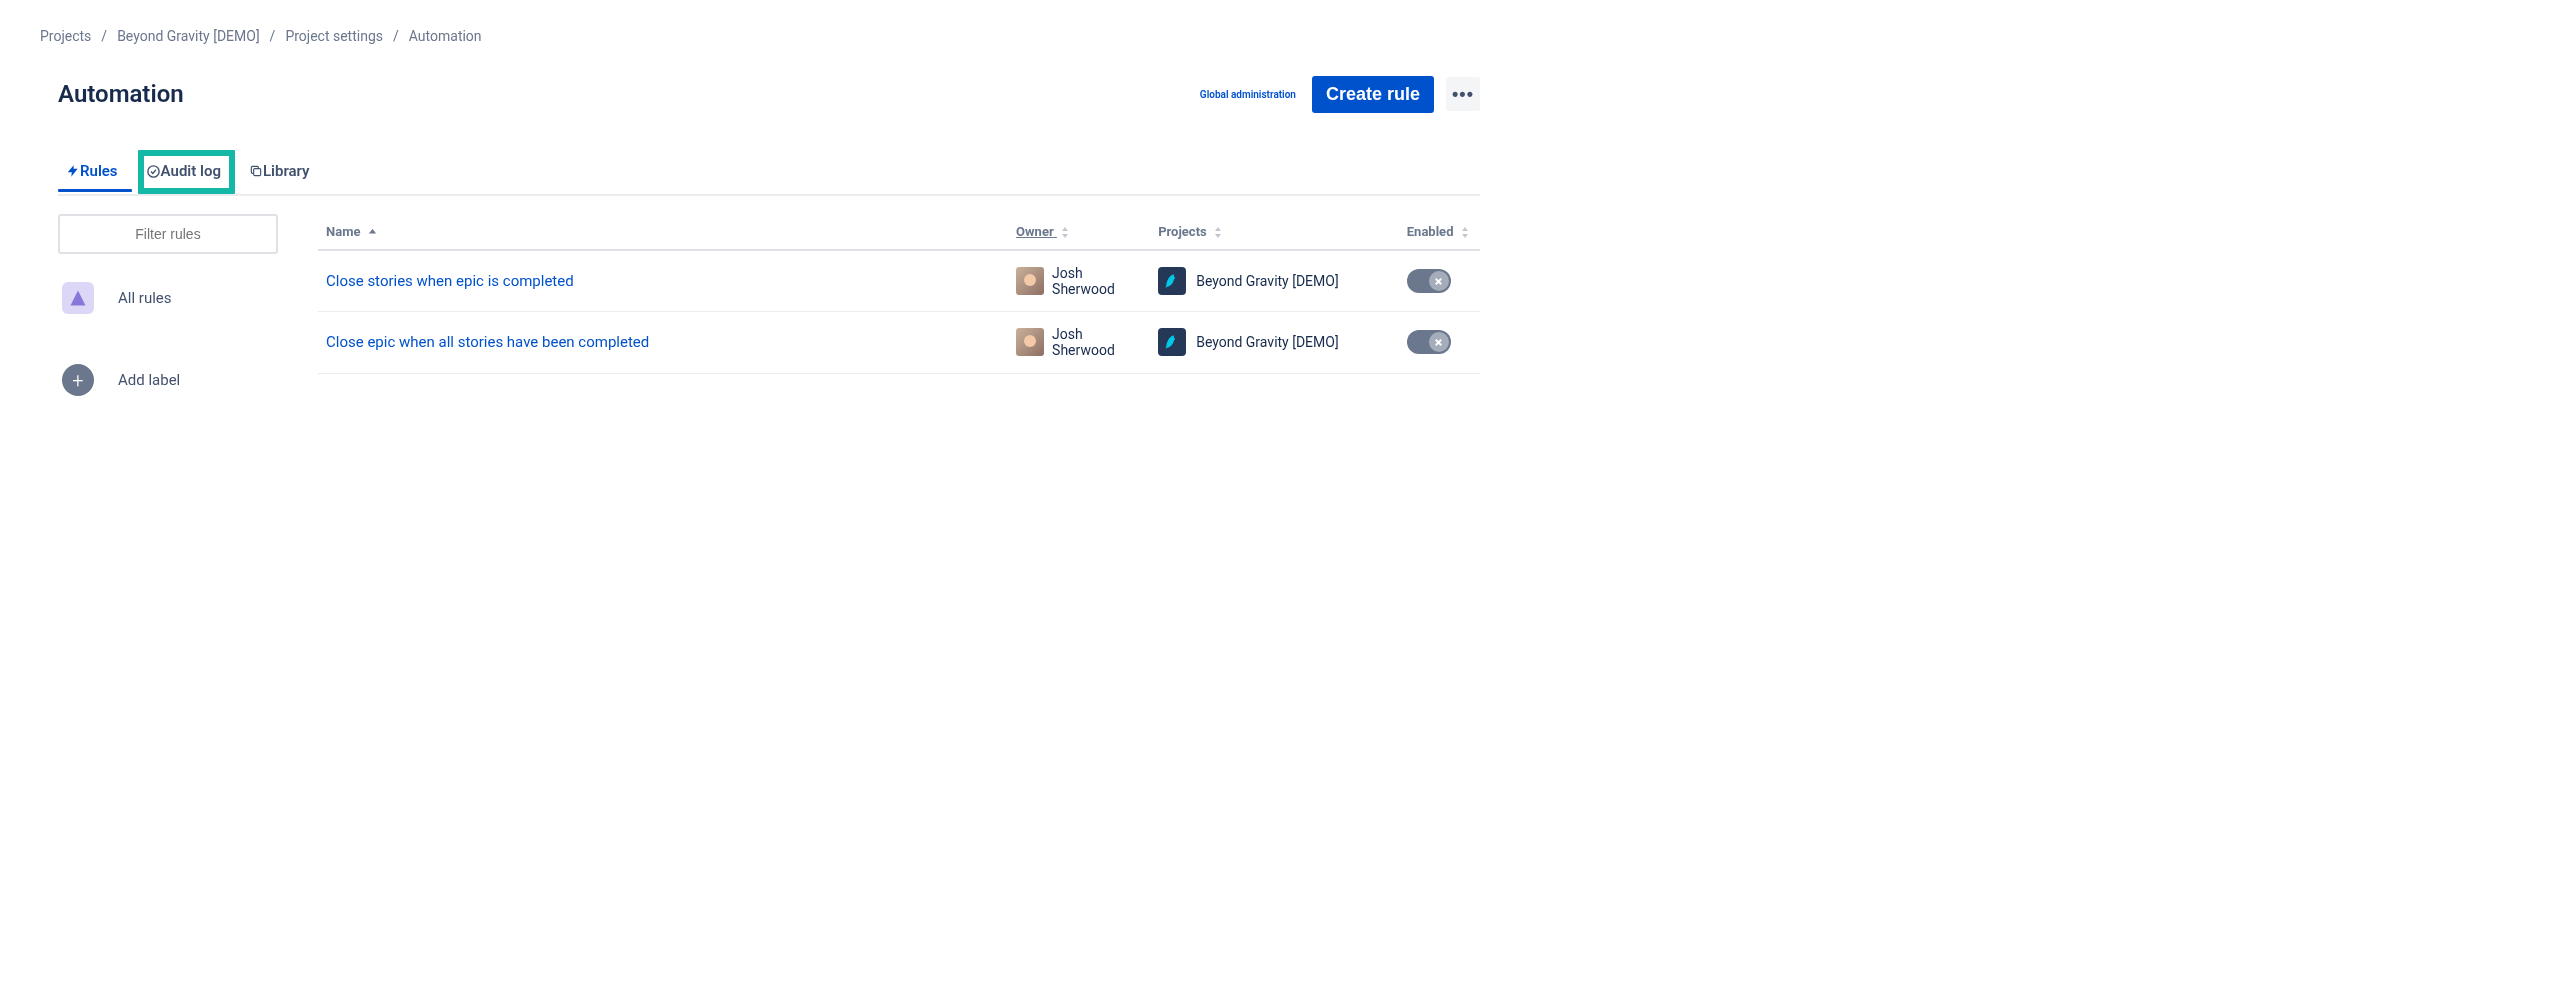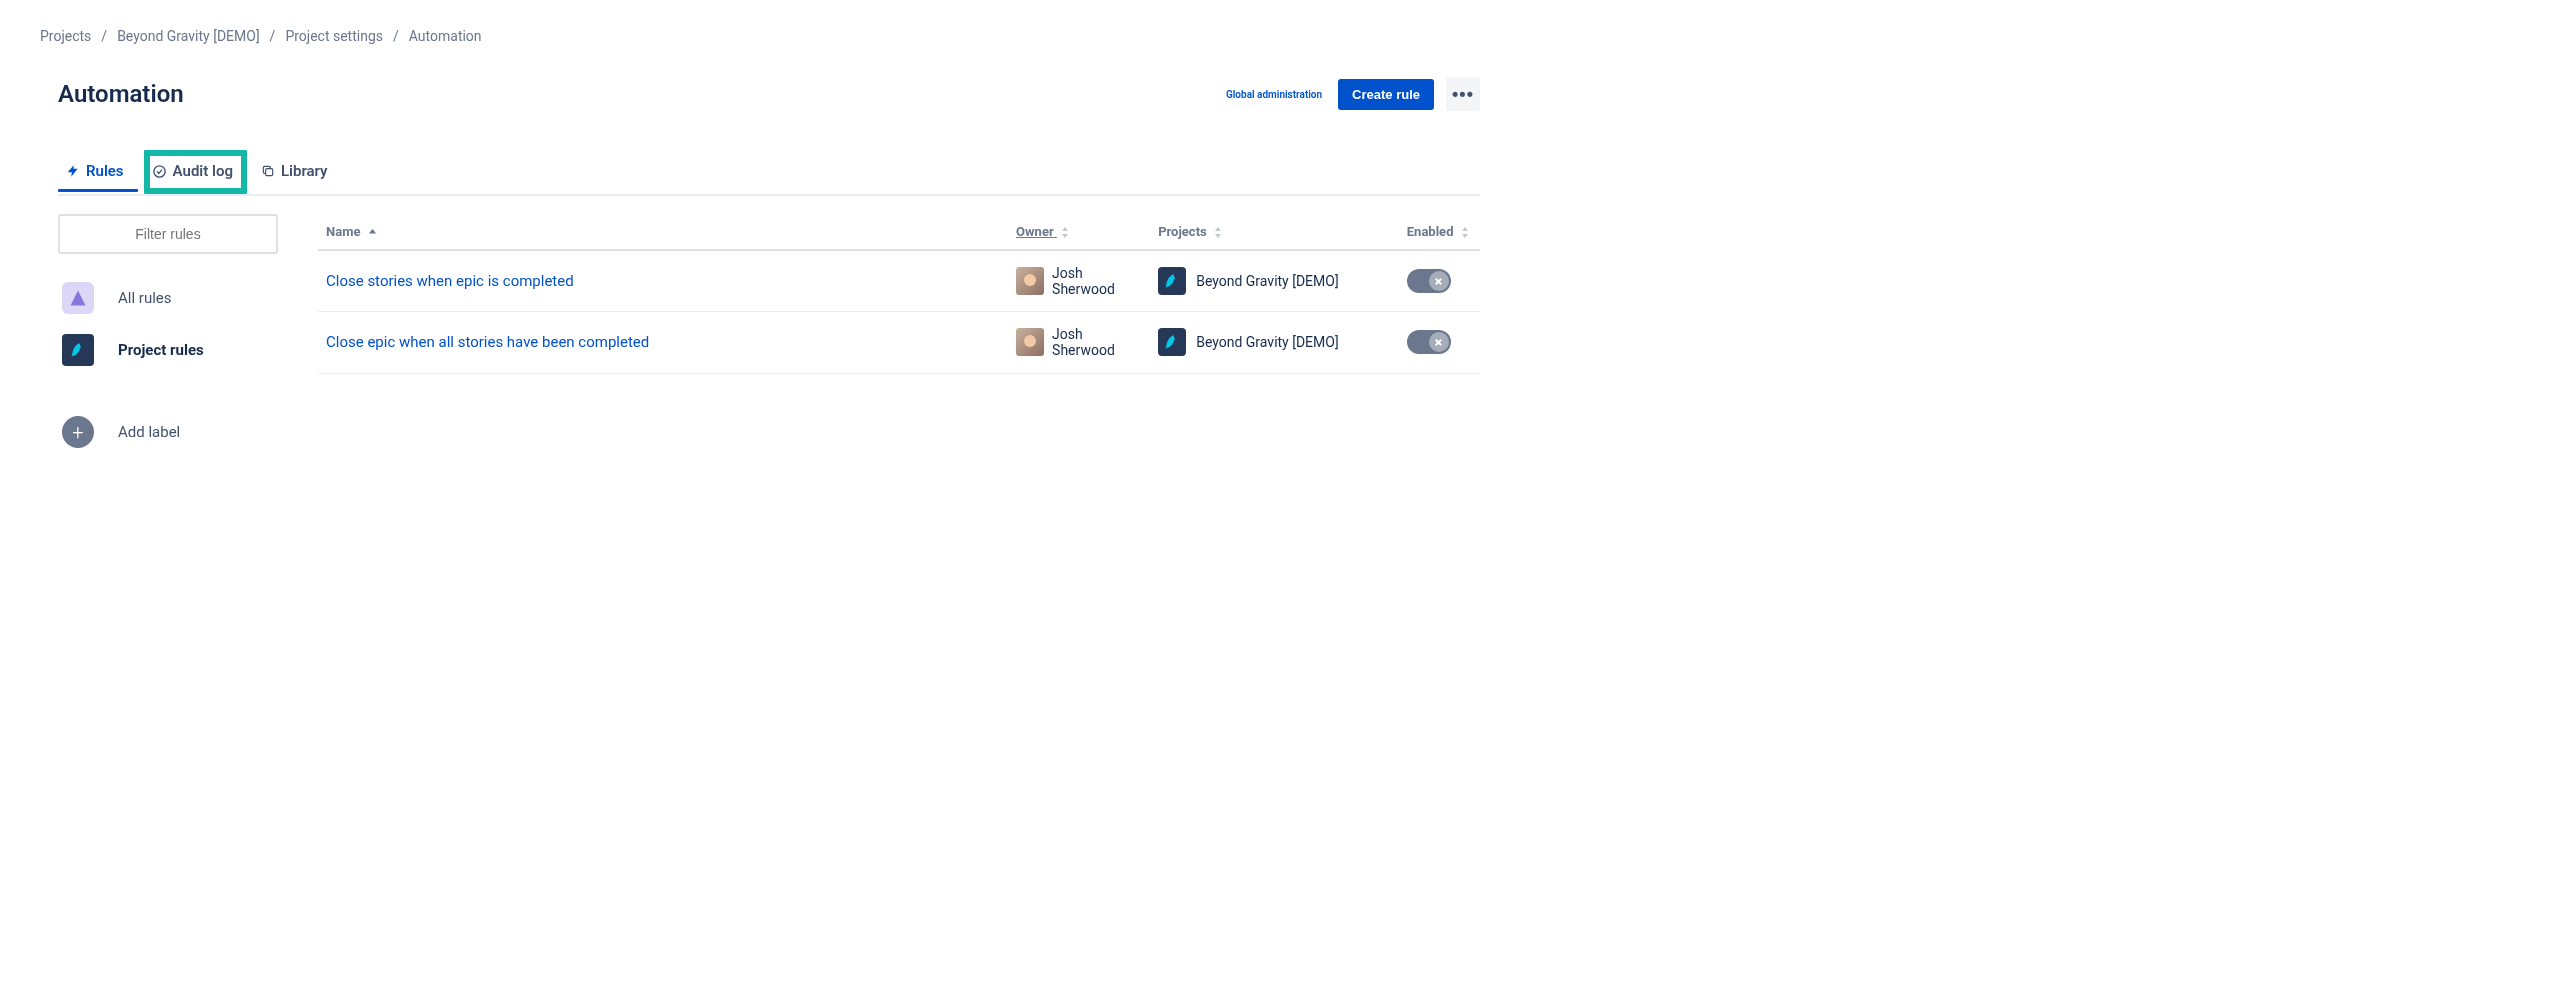--- a/index.html
+++ b/index.html
@@ -5,24 +5,24 @@
   * { box-sizing: border-box; }
   html, body { margin:0; padding:0; font-family:-apple-system,BlinkMacSystemFont,"Segoe UI",Roboto,sans-serif; background:#fff; color:#172B4D; }
   .page { padding:20px 40px 40px 40px; width:1520px; }
   .breadcrumb { display:flex; gap:10px; align-items:center; font-size:14px; color:#6B778C; padding:8px 0 16px 0; }
   .breadcrumb a { color:#6B778C; text-decoration:none; }
   .breadcrumb .sep { color:#6B778C; }
   .header-row { display:flex; align-items:center; padding:4px 0 8px 18px; }
   .page-title { font-size:24px; font-weight:600; color:#172B4D; flex:1; }
   .header-actions { display:flex; align-items:center; gap:12px; }
   .link-action { color:#0052CC; font-weight:600; font-size:10px; text-decoration:none; padding:6px 4px; }
-  .btn-primary { background:#0052CC; color:#fff; border:none; border-radius:3px; font-weight:600; font-size:13px; padding:8px 14px; cursor:pointer; }
+  .btn-primary { background:#0052CC; color:#fff; border:none; border-radius:3px; font-weight:600; font-size:18px; padding:8px 14px; cursor:pointer; }
   .btn-icon { background:#F4F5F7; border:none; border-radius:3px; width:34px; height:34px; display:flex; align-items:center; justify-content:center; cursor:pointer; font-size:18px; color:#42526E; font-weight:bold; letter-spacing:1px;}
   .tabs { display:flex; align-items:center; gap:0; border-bottom:2px solid #EBECF0; margin:18px 0 0 18px; }
-  .tab { display:flex; align-items:center; gap:6px; padding:8px 14px 10px 8px; font-size:15px; font-weight:600; color:#42526E; cursor:pointer; position:relative; }
+  .tab { display:flex; align-items:center; padding:8px 14px 10px 8px; font-size:15px; font-weight:600; color:#42526E; cursor:pointer; position:relative; }
   .tab.active { color:#0052CC; }
   .tab.active::after { content:""; position:absolute; left:0; right:0; bottom:-2px; height:3px; background:#0052CC; border-radius:1px; }
   .tab .ticon { display:inline-flex; }
   .highlight-box { border:6px solid #14b8a6; border-radius:1px; padding:2px 6px 4px 0; margin:0 6px; }
   .content { display:flex; gap:40px; padding:18px 0 0 18px; }
   .sidebar { width:220px; flex-shrink:0; }
   .filter-input { width:100%; height:40px; border:2px solid #DFE1E6; border-radius:3px; padding:0 10px; font-size:14px; color:#6B778C; margin-bottom:18px; outline:none;text-align:center; }
   .side-item { display:flex; align-items:center; gap:24px; padding:10px 4px; font-size:15px; color:#42526E; cursor:pointer; }
   .side-item.active { font-weight:700; color:#172B4D; }
   .side-icon { width:32px; height:32px; border-radius:6px; display:flex; align-items:center; justify-content:center; flex-shrink:0; }
@@ -117,28 +117,20 @@
       <div class="side-item">
         <span class="side-icon icon-allrules">
           <svg width="18" height="18" viewBox="0 0 24 24">
               <path d="M12 2 2 22h20L12 2z" fill="#8777D9"></path>
             </svg>
         </span>
         <span>All rules</span>
       </div>
 
 
-      <div class="side-item active">
-        <span class="side-icon icon-project">
-          <svg class="rocket-svg" viewBox="0 0 24 24">
-              <path d="M5 19c0-6 3-13 9-15 2 6-1 13-7 15H5zm9-12a1.5 1.5 0 1 1 0 3 1.5 1.5 0 0 1 0-3zM4 20l2-4 2 2-4 2z" fill="#00C7E6"></path>
-            </svg>
-        </span>
-        <span>Project rules</span>
-      </div>
 
       <div class="side-item add-label-row">
         <span class="side-icon icon-add">+</span>
         <span>Add label</span>
       </div>
     </aside>
 
     <main class="main">
       <table class="table">
         <thead>

